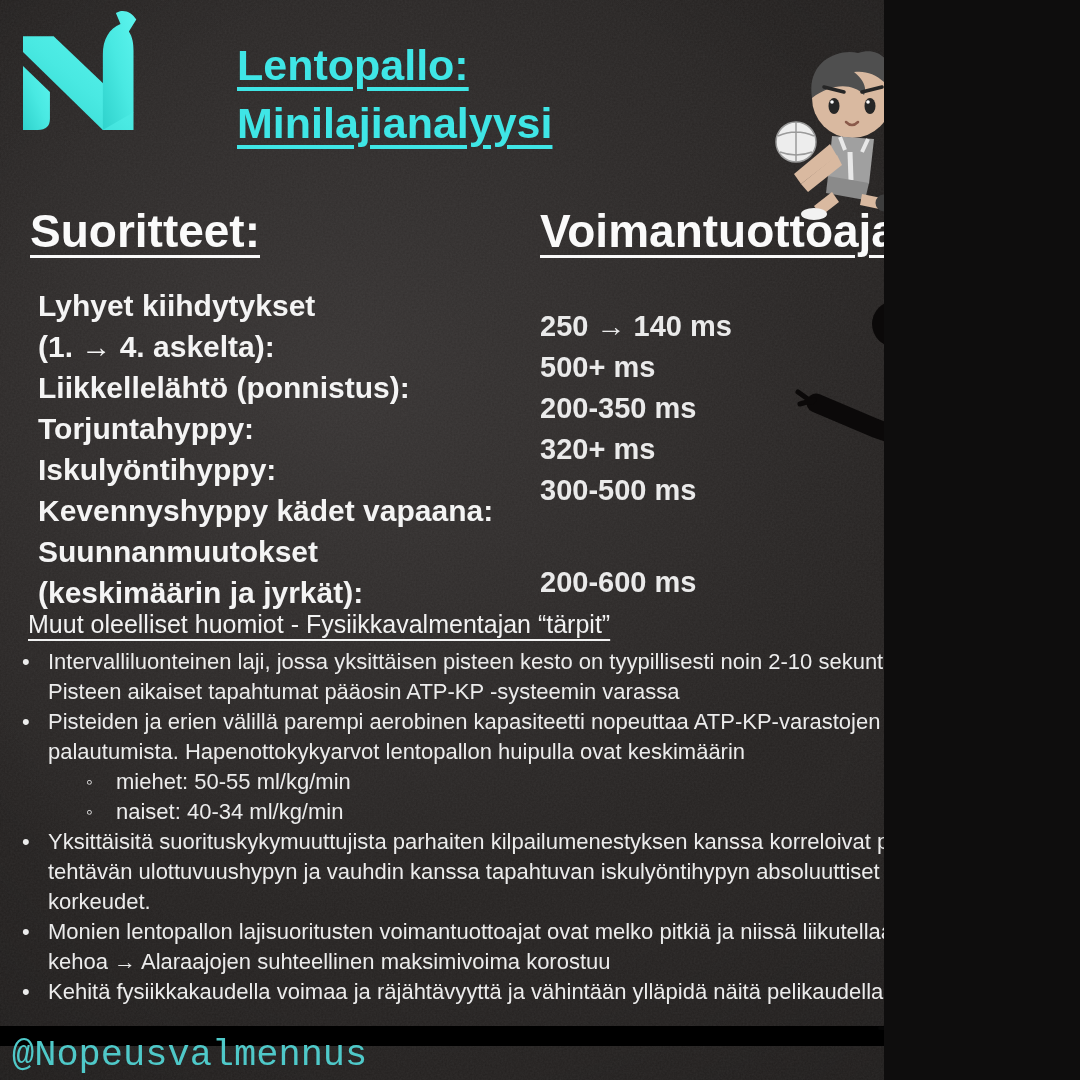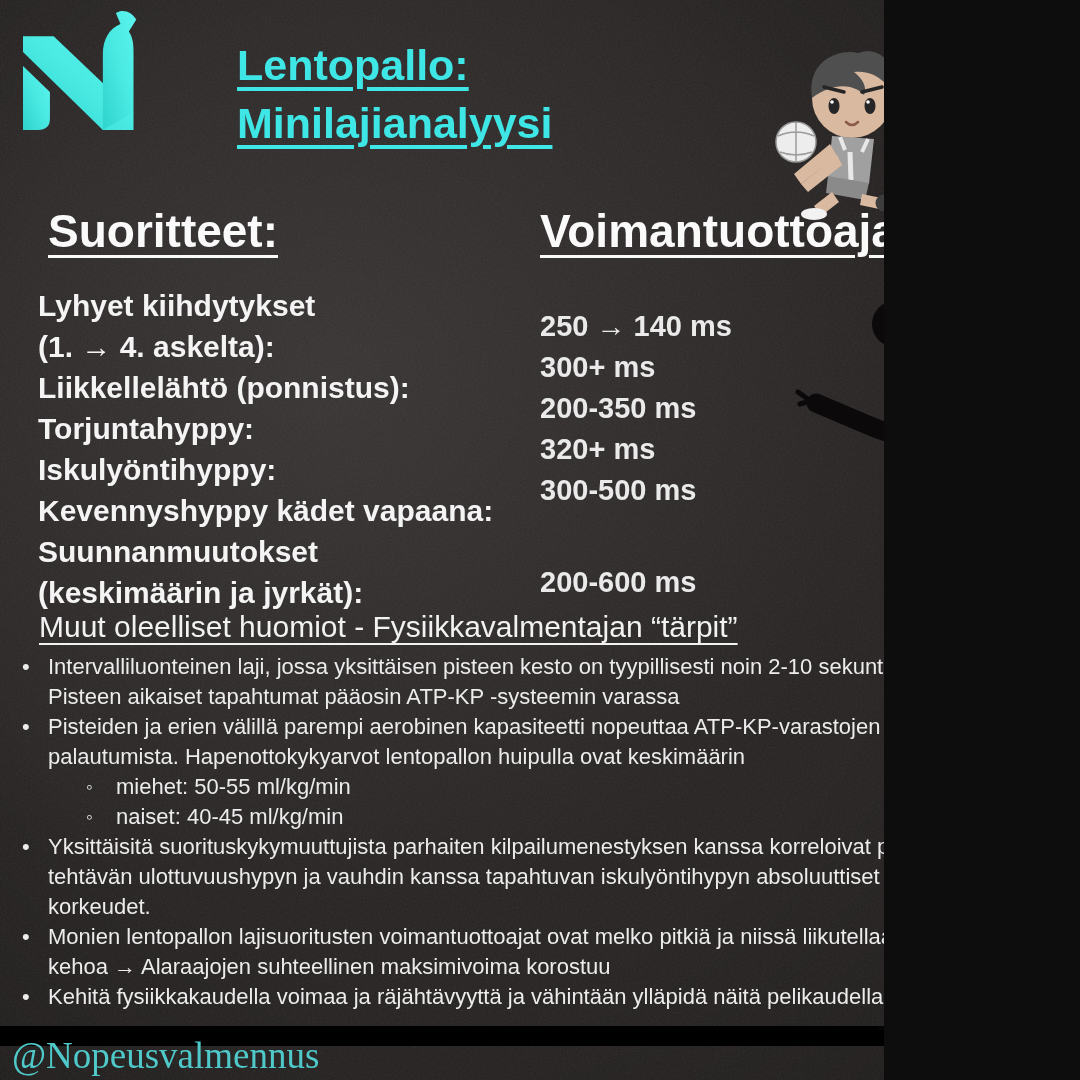--- a/index.html
+++ b/index.html
@@ -17,45 +17,45 @@
   .u{text-decoration:underline;text-underline-offset:8px;text-decoration-thickness:3px;}
 
   
   .logo{left:10px;top:6px;z-index:4;}
   .title{left:237px;top:36px;z-index:5;font-weight:bold;font-size:43px;line-height:58px;color:#3fe6e6;}
   .title span{display:inline-block;text-underline-offset:7px;text-decoration-thickness:3.5px;}
   .cartoon{left:770px;top:26px;z-index:4;}
 
   
   .col-head{top:204px;z-index:5;font-size:46px;font-weight:bold;color:#fafafa;white-space:nowrap;}
-  .col-head.left{left:48px;}
+  .col-head.left{left:30px;}
   .col-head.right{left:540px;}
   .labels{left:38px;top:277px;z-index:5;width:505px;margin-top:8px;}
   .labels div{font-size:30px;font-weight:bold;line-height:41px;color:#f4f4f4;white-space:nowrap;}
   .values{left:540px;top:306px;z-index:5;width:330px;}
   .values div{font-size:29px;font-weight:700;line-height:41px;color:#eaeaea;white-space:nowrap;}
   .values div.gap{margin-top:51px;}
 
   
   .notes{left:22px;top:610px;z-index:5;width:990px;}
-  .notes-head{font-size:30px;color:#f2f2f2;text-decoration:underline;text-underline-offset:6px;text-decoration-thickness:2px;margin:0 0 8px 17px;white-space:nowrap;}
+  .notes-head{font-size:25px;color:#f2f2f2;text-decoration:underline;text-underline-offset:6px;text-decoration-thickness:2px;margin:0 0 8px 6px;white-space:nowrap;}
   .bullet{display:flex;align-items:flex-start;width:960px;}
   .bullet .mark{flex:0 0 26px;font-size:22px;line-height:30px;color:#ececec;}
   .bullet .btxt{font-size:22px;line-height:30px;color:#ececec;}
   .bullet.sub{margin-left:64px;width:700px;}
   .bullet.sub .mark{flex:0 0 30px;font-size:19px;}
 
   
   .silhouette{left:790px;top:282px;z-index:1;}
   .blackband{left:0;top:1026px;width:1070px;height:20px;background:#000;z-index:2;}
   .swoosh{left:870px;top:910px;z-index:3;}
   .ball{left:962px;top:856px;z-index:4;}
 
   
-  .handle{left:12px;top:1034px;z-index:6;font-family:Liberation Serif, serif;
+  .handle{left:12px;top:1034px;z-index:6;font-family:Liberation Mono, monospace;
           font-size:37px;color:#4fc9c9;}
 </style>
 </head>
 <body>
 
 <div id="canvas">
 
   <svg class="noise" width="1080" height="1080">
     <filter id="noiseF">
       <feTurbulence type="fractalNoise" baseFrequency="0.55" numOctaves="3" stitchTiles="stitch"></feTurbulence>
@@ -119,21 +119,21 @@
     <div>Liikkellelähtö (ponnistus):</div>
     <div>Torjuntahyppy:</div>
     <div>Iskulyöntihyppy:</div>
     <div>Kevennyshyppy kädet vapaana:</div>
     <div>Suunnanmuutokset</div>
     <div>(keskimäärin ja jyrkät):</div>
   </div>
 
   <div class="layer values">
     <div>250 → 140 ms</div>
-    <div>300+ ms</div>
+    <div>500+ ms</div>
     <div>200-350 ms</div>
     <div>320+ ms</div>
     <div>300-500 ms</div>
     <div class="gap">200-600 ms</div>
   </div>
 
   <svg class="layer silhouette" width="290" height="485" viewBox="0 0 290 485">
     <g fill="#0b0909" stroke="#0b0909">
       <circle cx="105" cy="42" r="23" stroke="none"></circle>
       <circle cx="170" cy="133" r="23" stroke="none"></circle>
@@ -186,21 +186,21 @@
     <div class="bullet">
       <span class="mark">•</span>
       <span class="btxt">Pisteiden ja erien välillä parempi aerobinen kapasiteetti nopeuttaa ATP-KP-varastojen palautumista. Hapenottokykyarvot lentopallon huipulla ovat keskimäärin</span>
     </div>
     <div class="bullet sub">
       <span class="mark">◦</span>
       <span class="btxt">miehet: 50-55 ml/kg/min</span>
     </div>
     <div class="bullet sub">
       <span class="mark">◦</span>
-      <span class="btxt">naiset: 40-45 ml/kg/min</span>
+      <span class="btxt">naiset: 40-34 ml/kg/min</span>
     </div>
 
     <div class="bullet">
       <span class="mark">•</span>
       <span class="btxt">Yksittäisitä suorituskykymuuttujista parhaiten kilpailumenestyksen kanssa korreloivat paikaltaan tehtävän ulottuvuushypyn ja vauhdin kanssa tapahtuvan iskulyöntihypyn absoluuttiset korkeudet.</span>
     </div>
 
     <div class="bullet">
       <span class="mark">•</span>
       <span class="btxt">Monien lentopallon lajisuoritusten voimantuottoajat ovat melko pitkiä ja niissä liikutellaan omaa kehoa → Alaraajojen suhteellinen maksimivoima korostuu</span>

